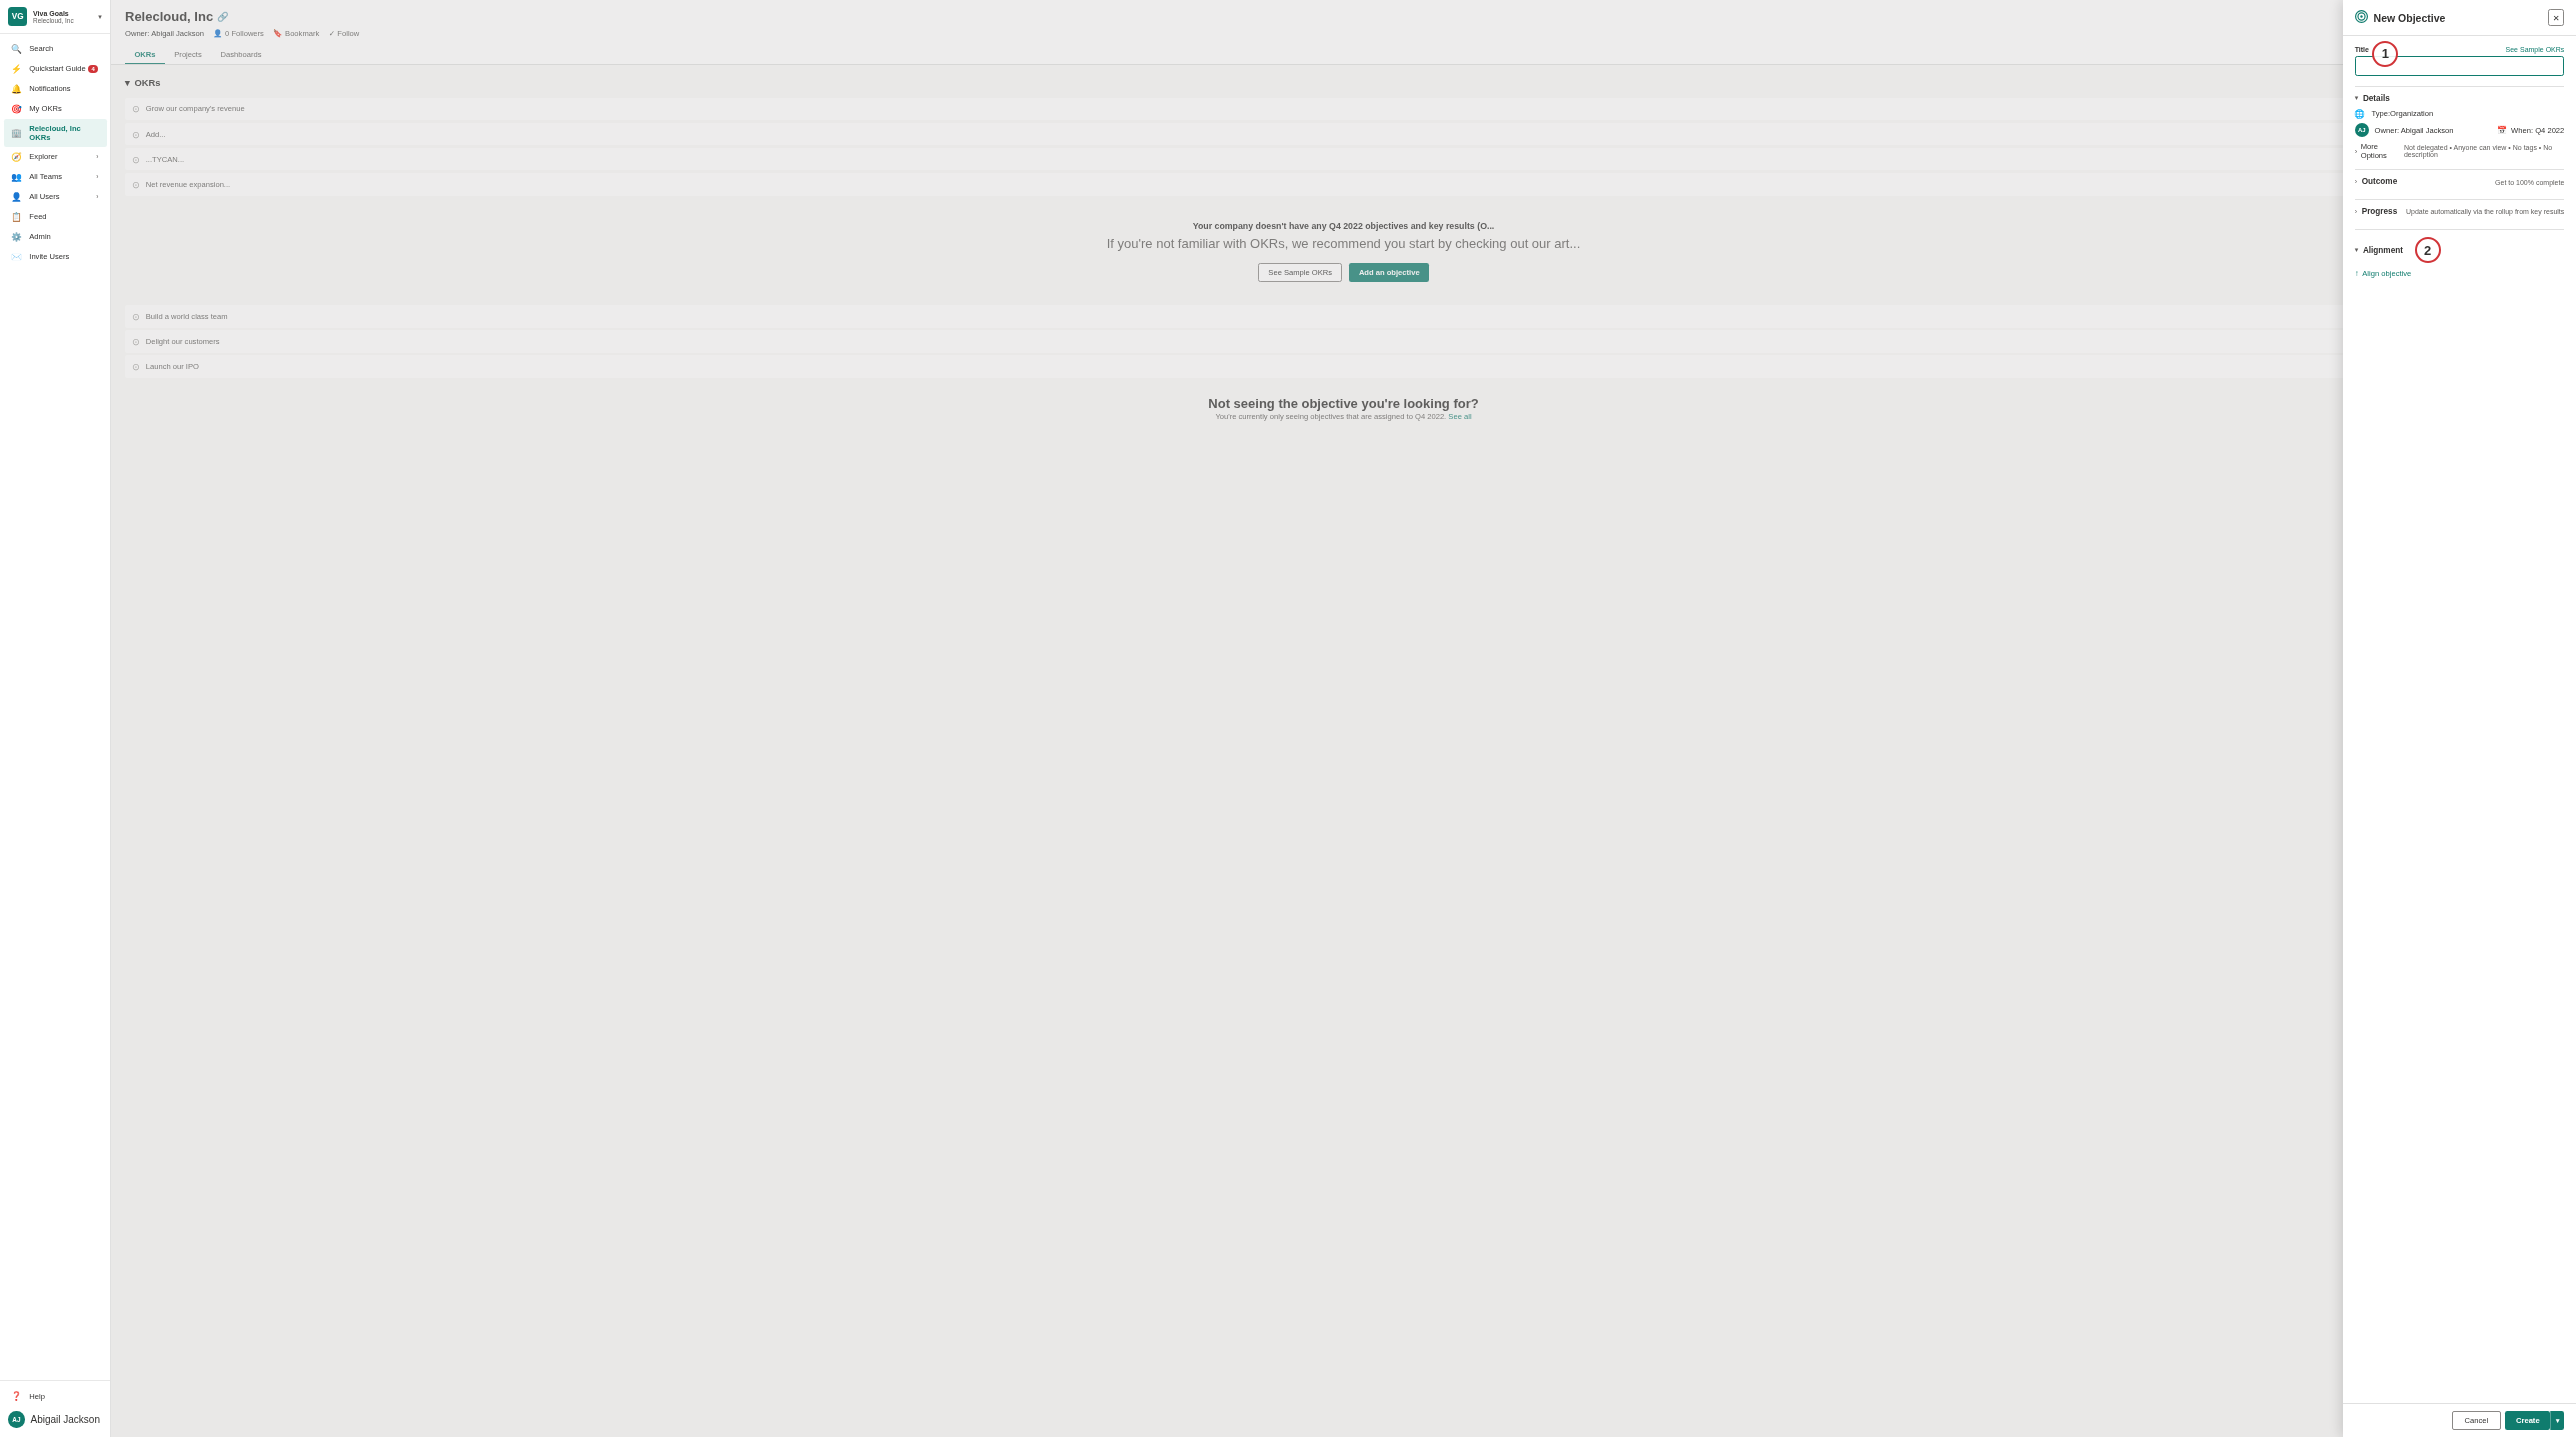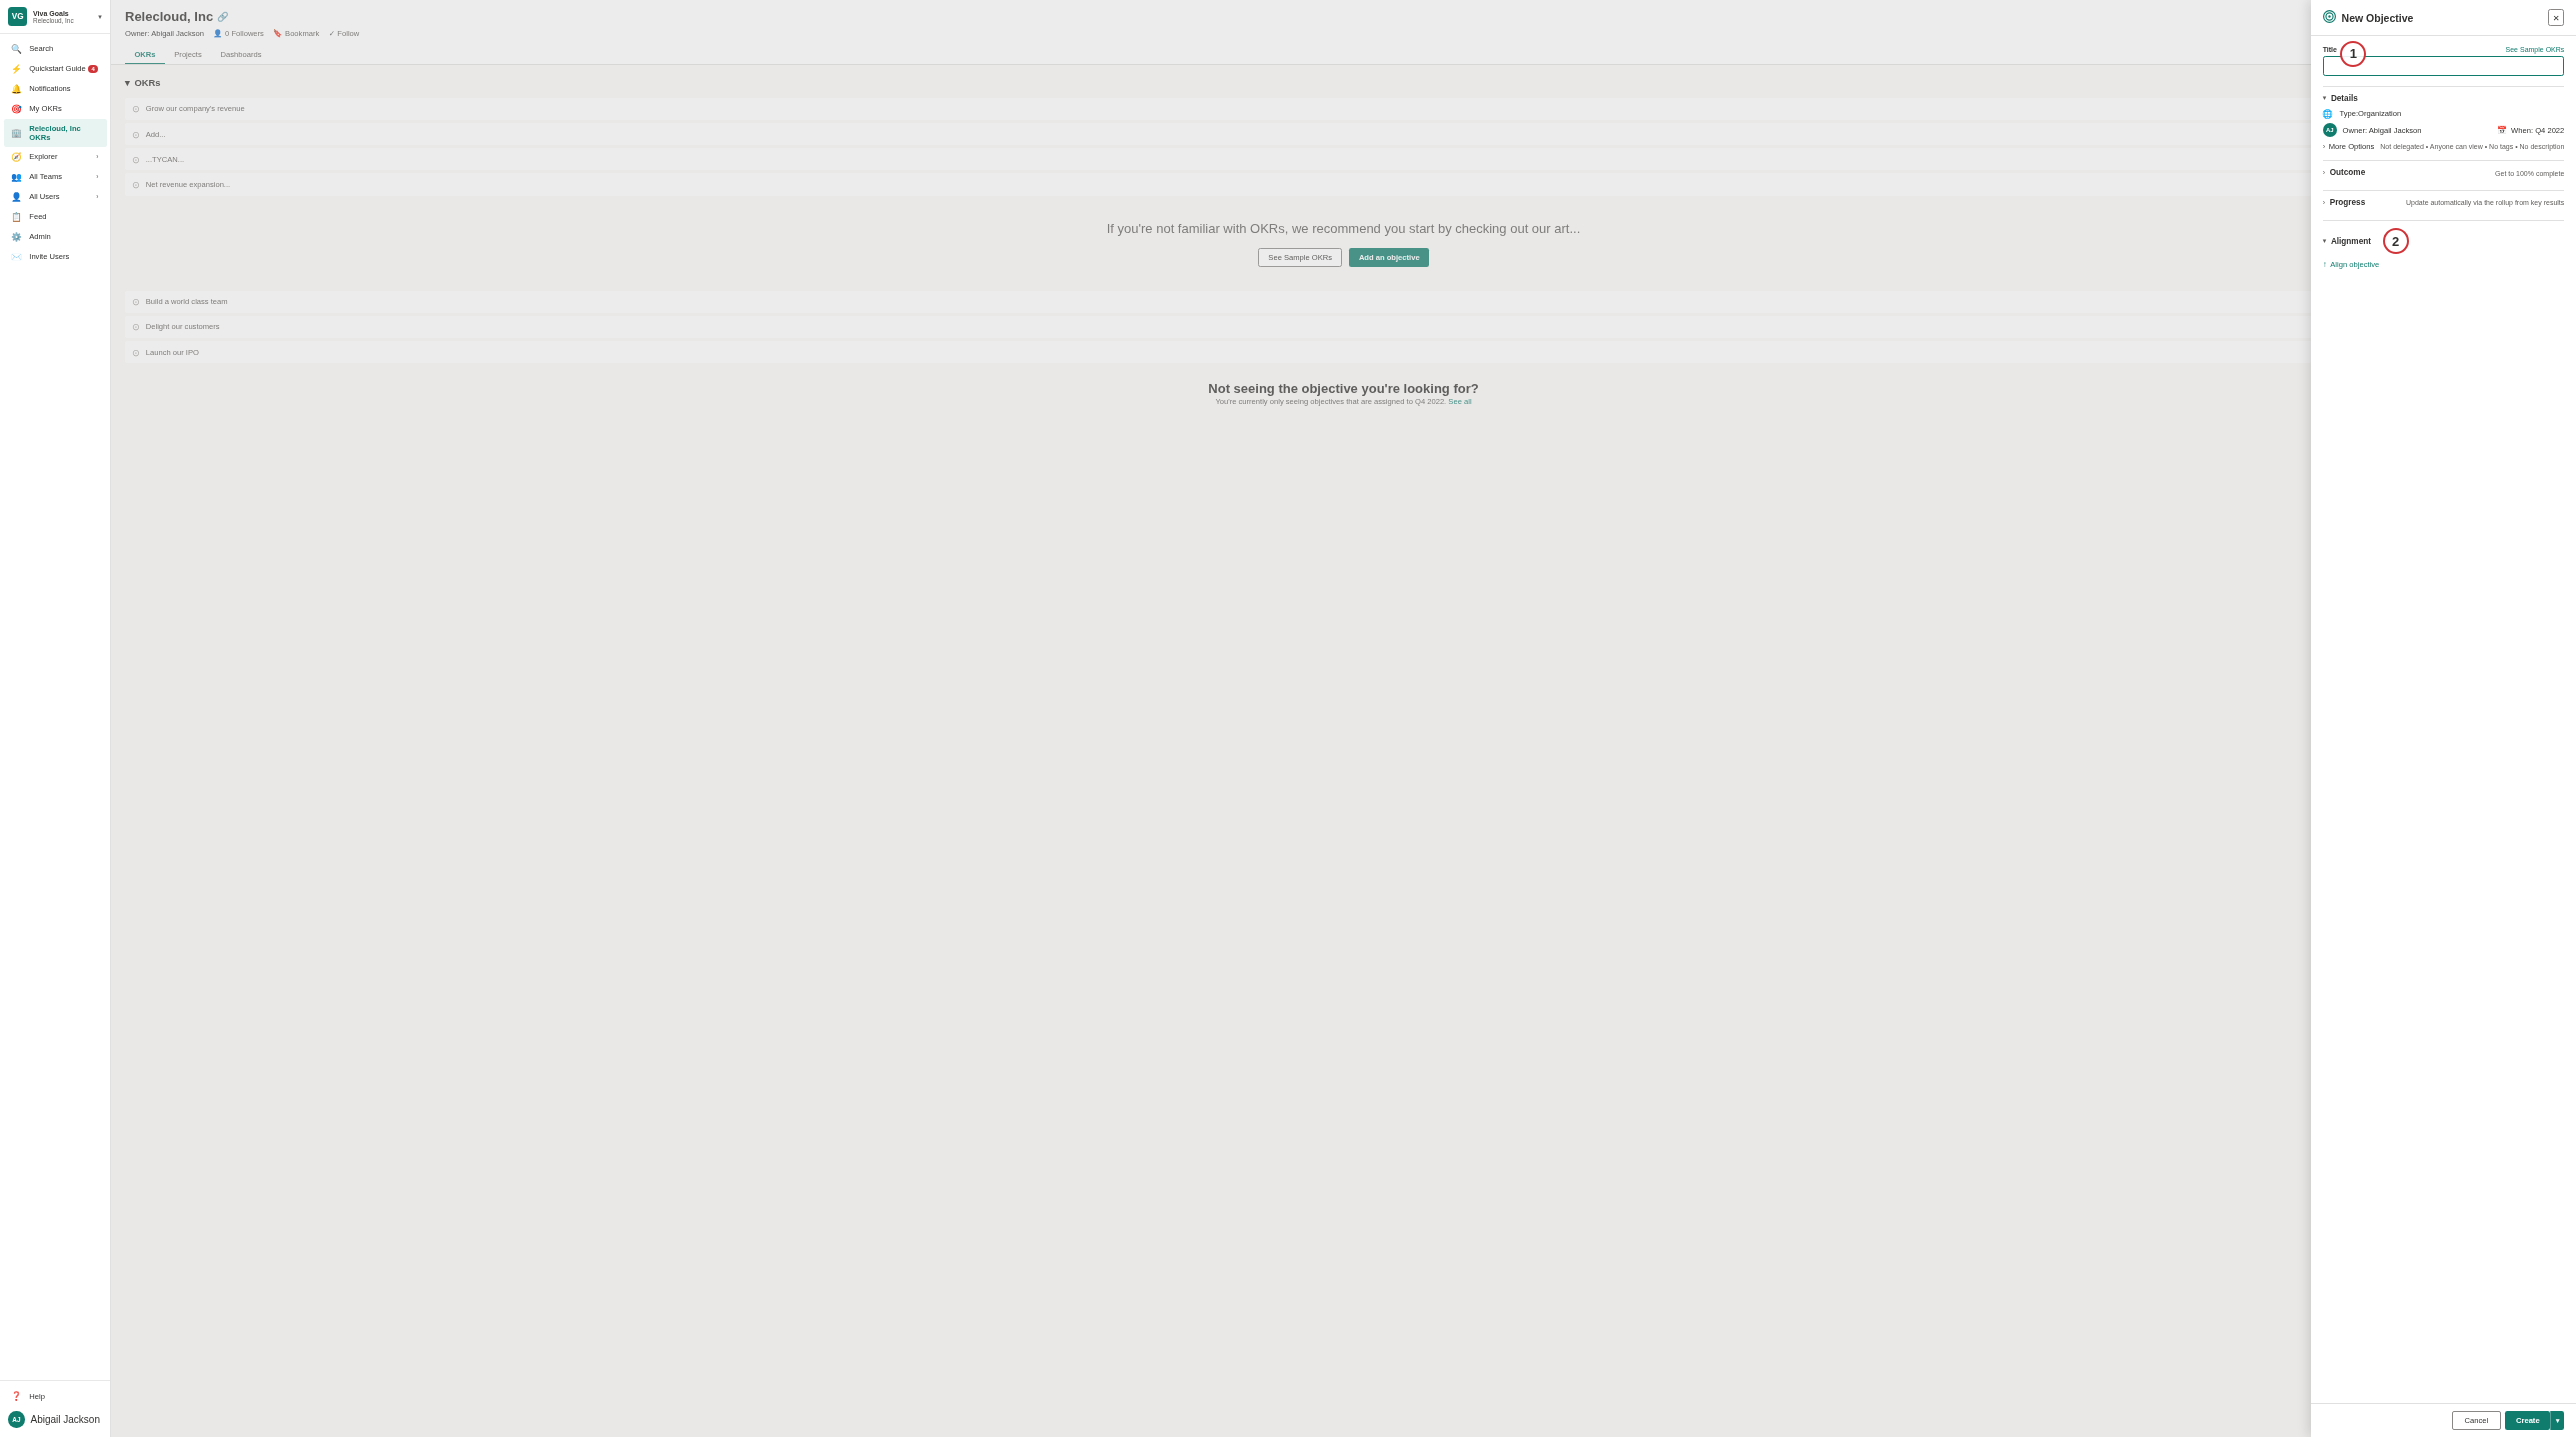--- a/index.html
+++ b/index.html
@@ -116,21 +116,21 @@
     }
 
     .not-seeing { text-align: center; margin-top: 17.6px; font-size: 7.6px; color: #605e5c; }
     .not-seeing-title { font-size: 13px; font-weight: 600; color: #323130; margin-bottom: 1px; }
     .not-seeing a { color: #107c6e; text-decoration: none; }
 
     
     .panel-overlay {
       position: fixed;
       top: 0; right: 0; bottom: 0;
-      width: 265px;
+      width: 233px;
       background: #fff;
       box-shadow: -2.3px 0 11.7px rgba(0,0,0,0.15);
       display: flex;
       flex-direction: column;
       z-index: 100;
     }
 
     .panel-header {
       display: flex; align-items: center;
       padding: 9.4px 11.7px;
@@ -361,20 +361,21 @@
         <span class="okr-icon">⊙</span>
         <span>...TYCAN...</span>
       </div>
       <div class="okr-item">
         <span class="okr-icon">⊙</span>
         <span>Net revenue expansion...</span>
       </div>
     </div>
 
     <div class="empty-state">
+      <div class="empty-state-title">Your company doesn't have any Q4 2022 objectives and key results (O...</div>
       <div class="empty-state-sub">If you're not familiar with OKRs, we recommend you start by checking out our art...</div>
       <div class="empty-state-buttons">
         <button class="btn-secondary">See Sample OKRs</button>
         <button class="btn-primary">Add an objective</button>
       </div>
     </div>
 
     <div>
       <div class="okr-item">
         <span class="okr-icon">⊙</span>

